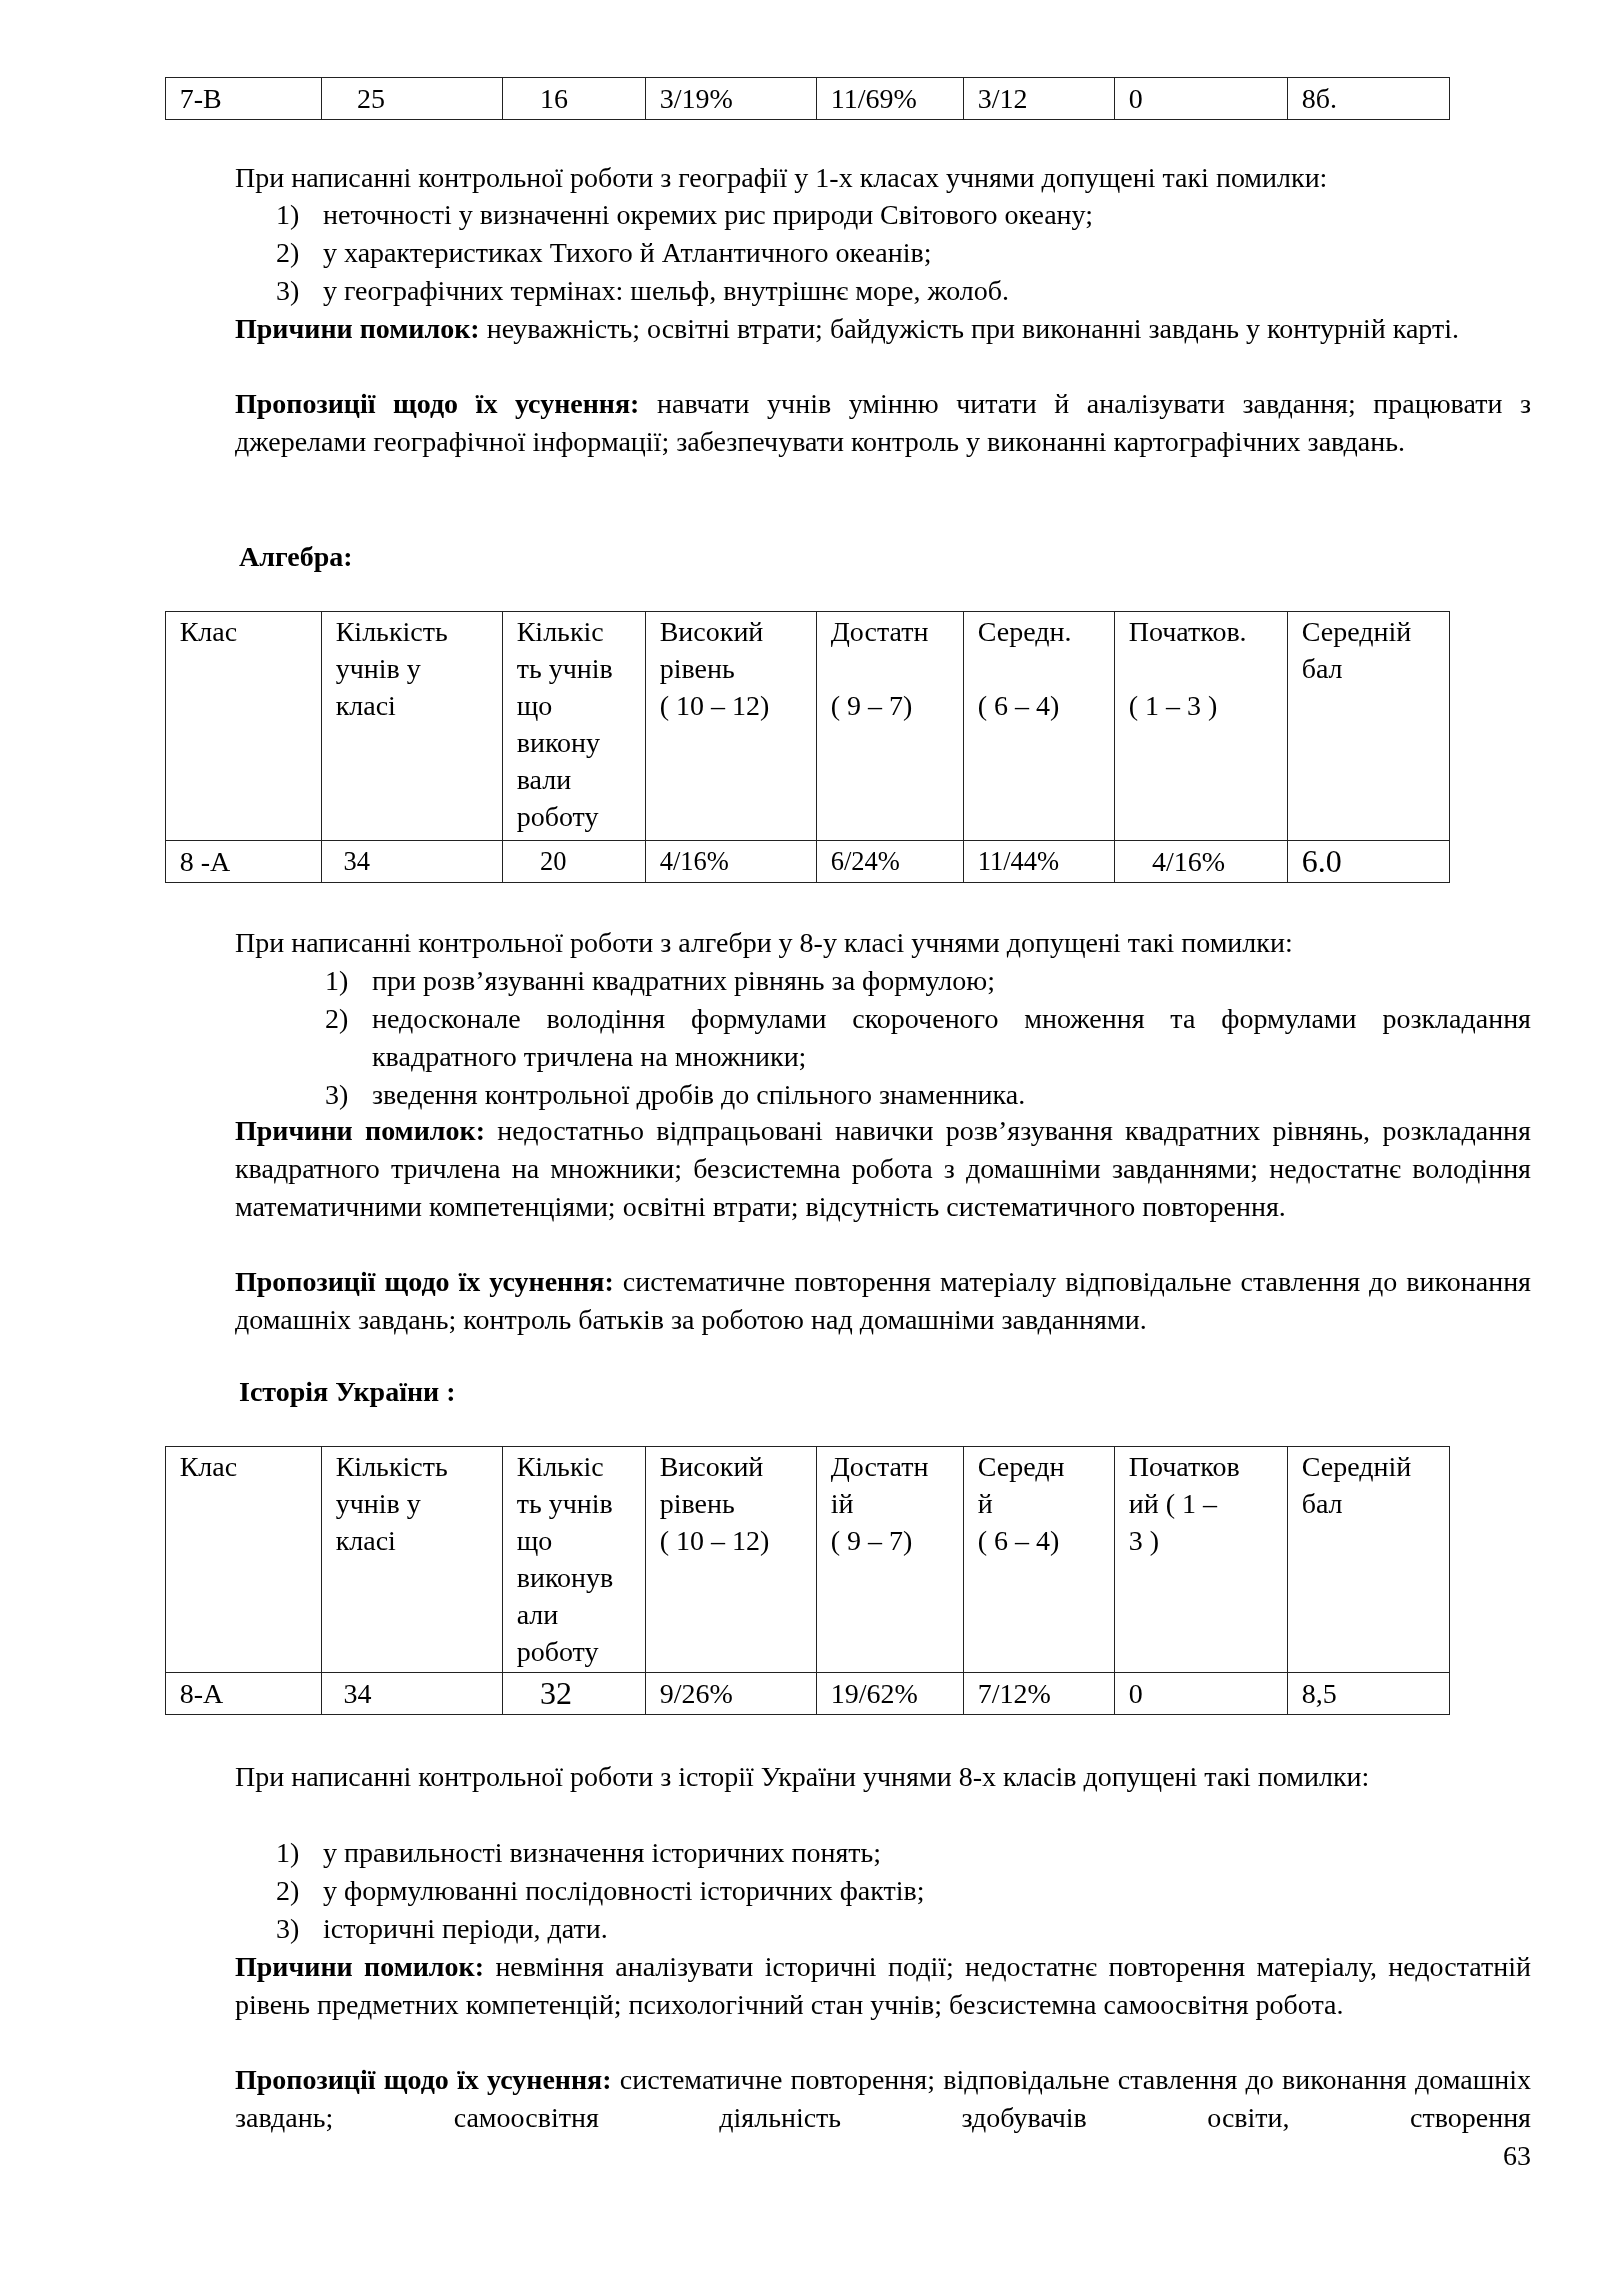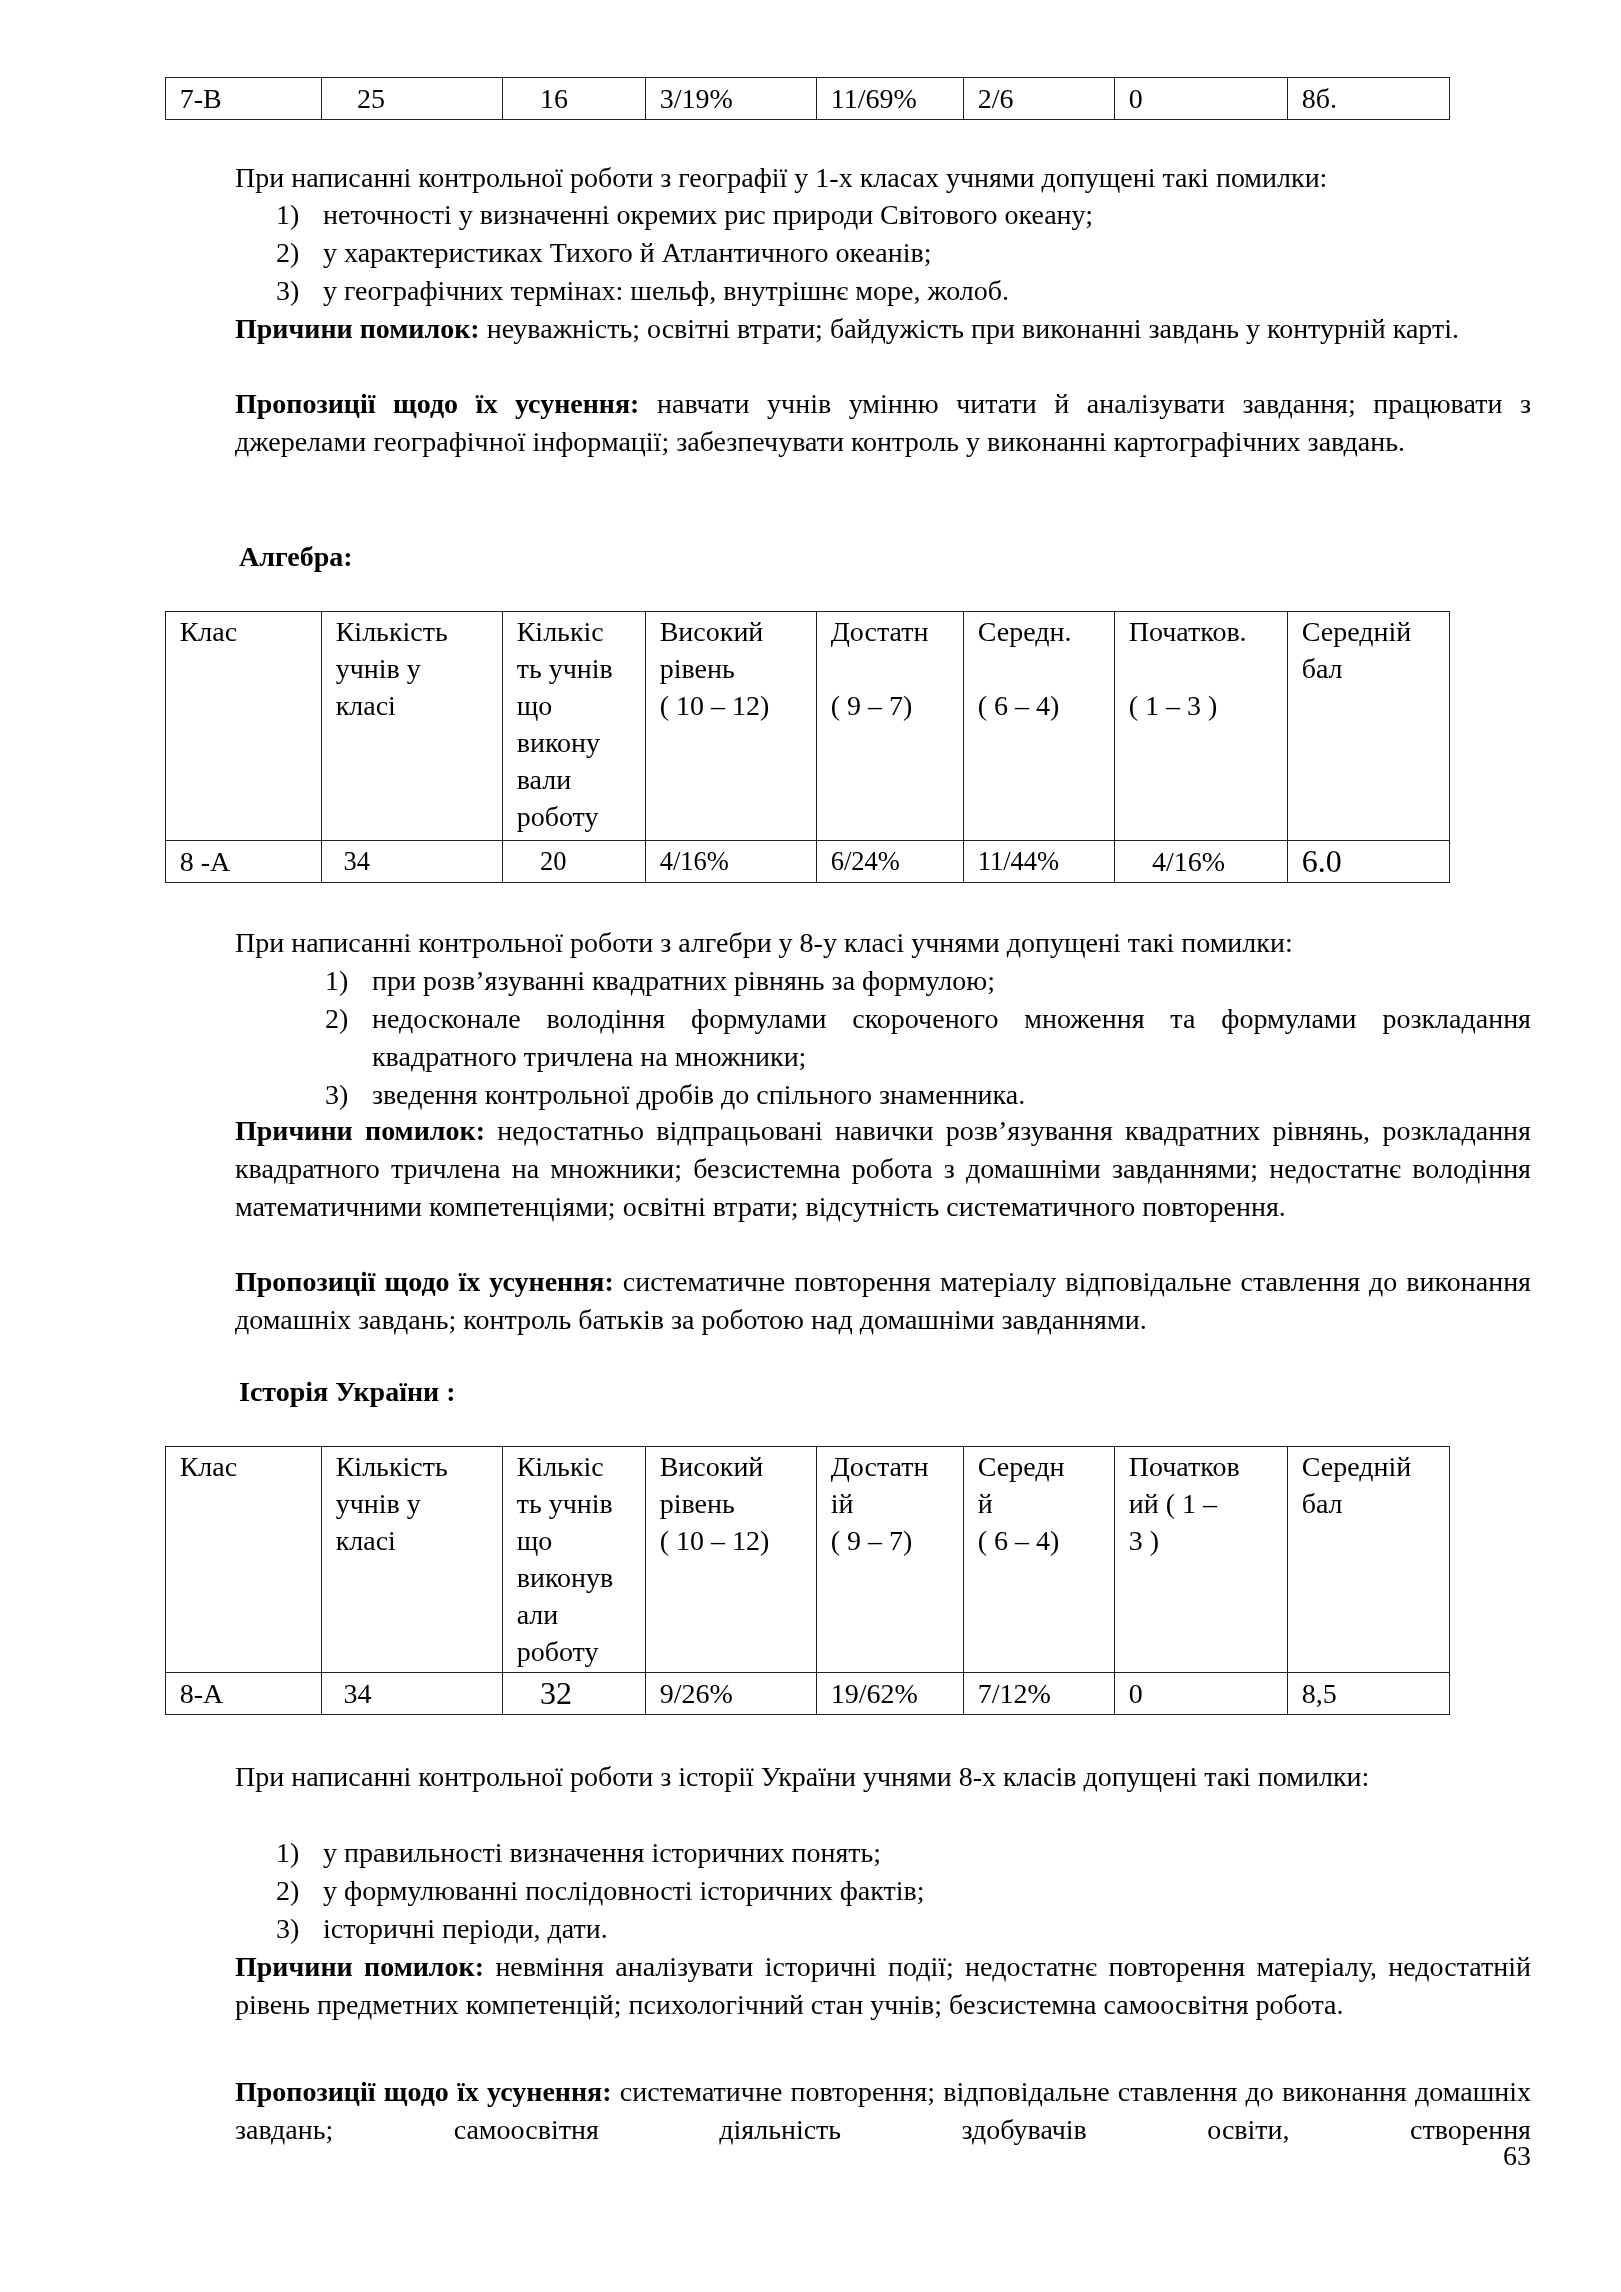--- a/index.html
+++ b/index.html
@@ -33,21 +33,21 @@
       <col style="width:173px">
       <col style="width:162px">
   </colgroup>
   <tbody>
       <tr class="data">
     <td>7-В</td>
     <td style="padding-left:35px">25</td>
     <td style="padding-left:37px">16</td>
     <td>3/19%</td>
     <td>11/69%</td>
-    <td>2/6</td>
+    <td>3/12</td>
     <td>0</td>
     <td>8б.</td>
   </tr>
 </tbody>
   </table>
 
 <div class="para" style="top:159px;">
   <span>При написанні контрольної роботи з географії у 1-х класах учнями допущені такі помилки:</span>
 </div>
 <div class="list" style="top:196px; left:276px; width:1255px;">
@@ -246,18 +246,18 @@
       <span class="txt">у формулюванні послідовності історичних фактів;</span>
     </div>
   <div class="li">
       <span class="num">3)</span>
       <span class="txt">історичні періоди, дати.</span>
     </div>
 </div>
 <div class="para" style="top:1948px;">
   <b>Причини помилок:</b><span> невміння аналізувати історичні події; недостатнє повторення матеріалу, недостатній рівень предметних компетенцій; психологічний стан учнів; безсистемна самоосвітня робота.</span>
 </div>
-<div class="para" style="top:2061px; text-align-last: justify; margin-top: 12px;">
+<div class="para" style="top:2061px; text-align-last: justify;">
   <b>Пропозиції щодо їх усунення:</b><span> систематичне повторення; відповідальне ставлення до виконання домашніх завдань; самоосвітня діяльність здобувачів освіти, створення</span>
 </div>
 
 <div class="pagenum">63</div>
 
 
 </body></html>

